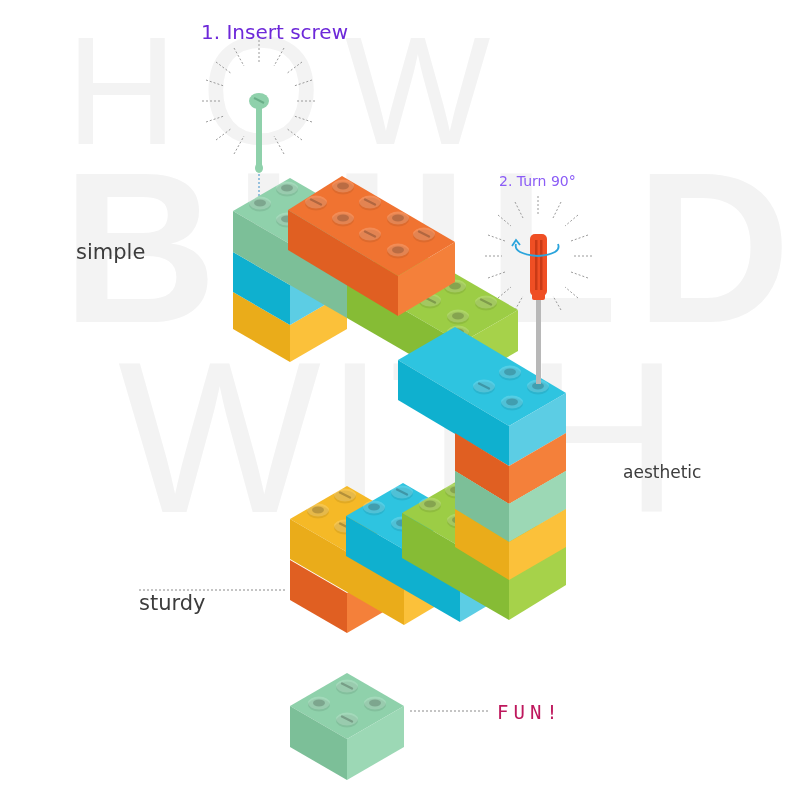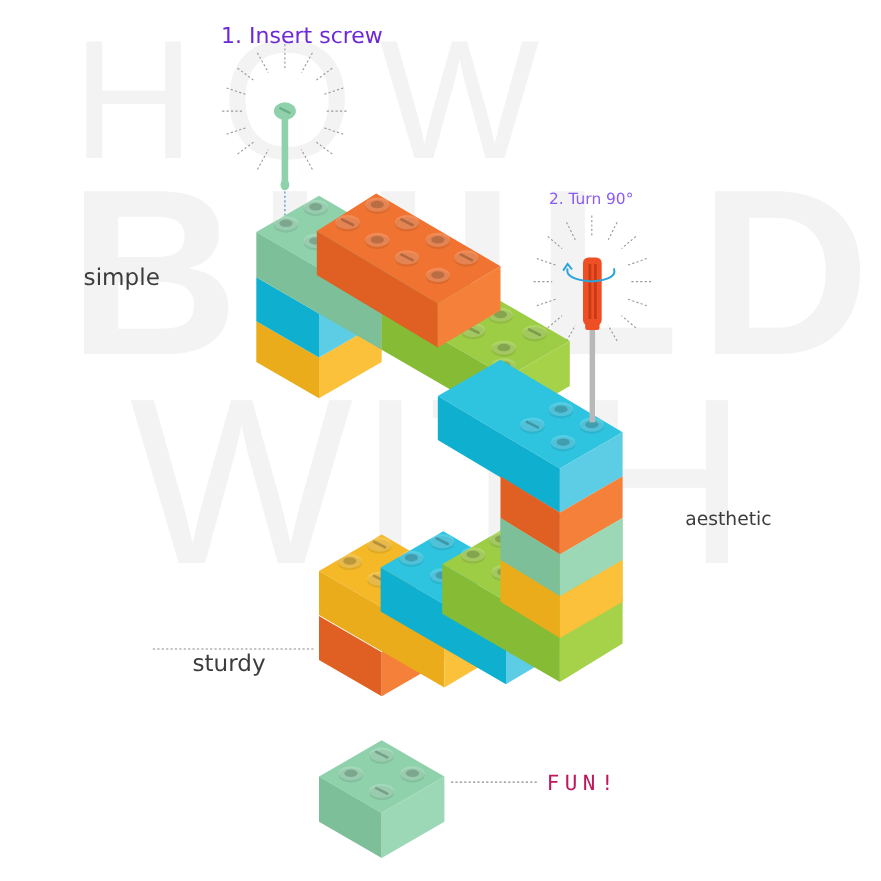--- a/index.html
+++ b/index.html
@@ -9,21 +9,21 @@
   .wm-how { left: 66px; top: 14px; font-size: 154px; font-weight: 400; letter-spacing: 24px; }
   .wm-to { left: 510px; top: 14px; font-size: 154px; font-weight: 400; letter-spacing: 12px; }
   .wm-build { left: 62px; top: 140px; font-size: 215px; font-weight: 700; letter-spacing: 18px; }
   .wm-with { left: 118px; top: 330px; font-size: 215px; font-weight: 400; letter-spacing: 4px; }
   .wm-jekca { left: 18px; top: 528px; font-size: 215px; font-weight: 400; letter-spacing: 6px; }
   .label { position: absolute; color: #3c3c3c; font-family: "DejaVu Sans", sans-serif; white-space: nowrap; }
   .lbl-step1 { left: 201px; top: 20px; font-size: 20px; color: #6d28d9; }
   .lbl-step2 { left: 499px; top: 173px; font-size: 14px; color: #8b5cf6; }
   .lbl-simple { left: 76px; top: 240px; font-size: 21px; }
   .lbl-aesthetic { left: 623px; top: 462px; font-size: 17px; }
-  .lbl-sturdy { left: 139px; top: 591px; font-size: 21px; margin-left: 36px; }
+  .lbl-sturdy { left: 139px; top: 591px; font-size: 21px; }
   .lbl-fun { left: 497px; top: 701px; font-size: 19px; letter-spacing: 5px; color: #be185d; font-family: "DejaVu Sans Mono", monospace; }
   svg { position: absolute; left: 0; top: 0; }
 </style>
 </head>
 <body>
 
 <div id="stage">
 
   <div class="wm wm-how">HOW</div>
   <div class="wm wm-build">BUILD</div>

